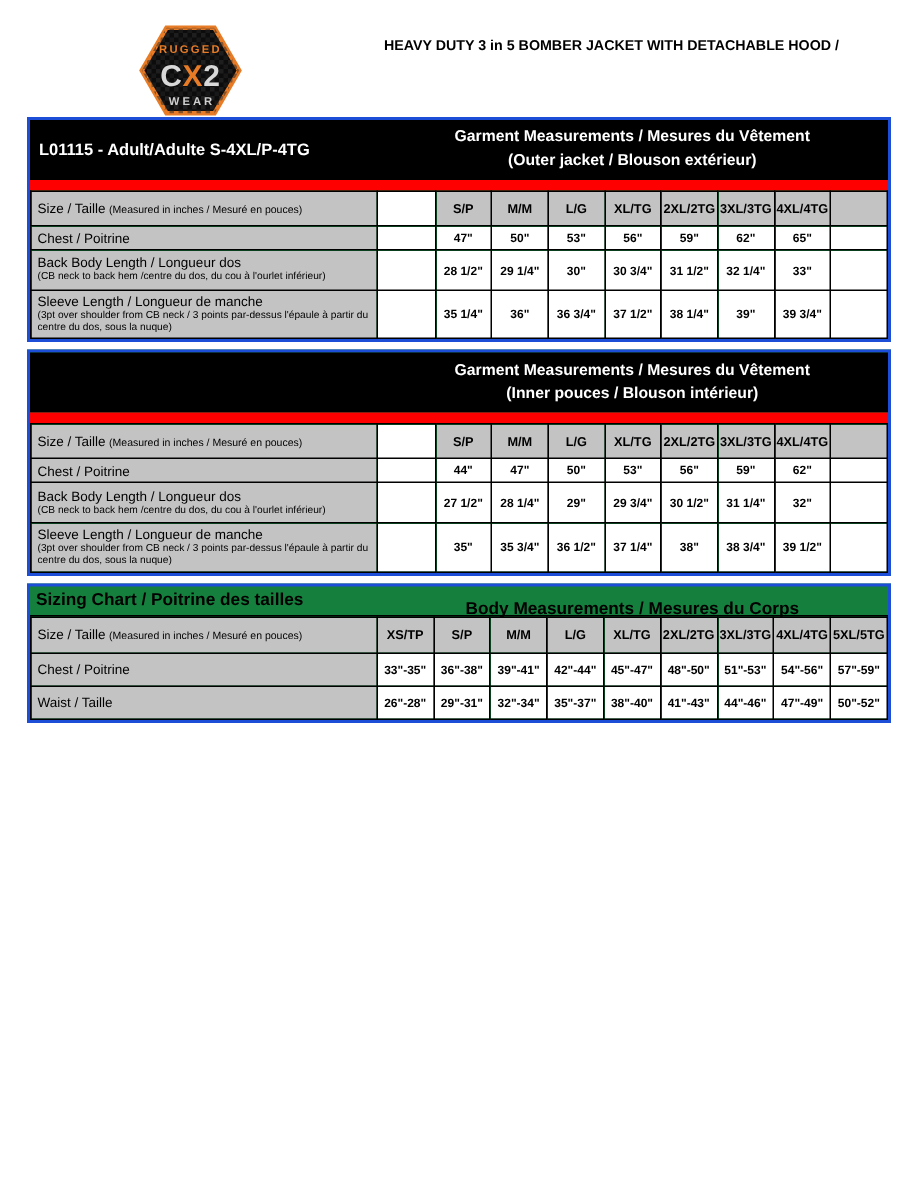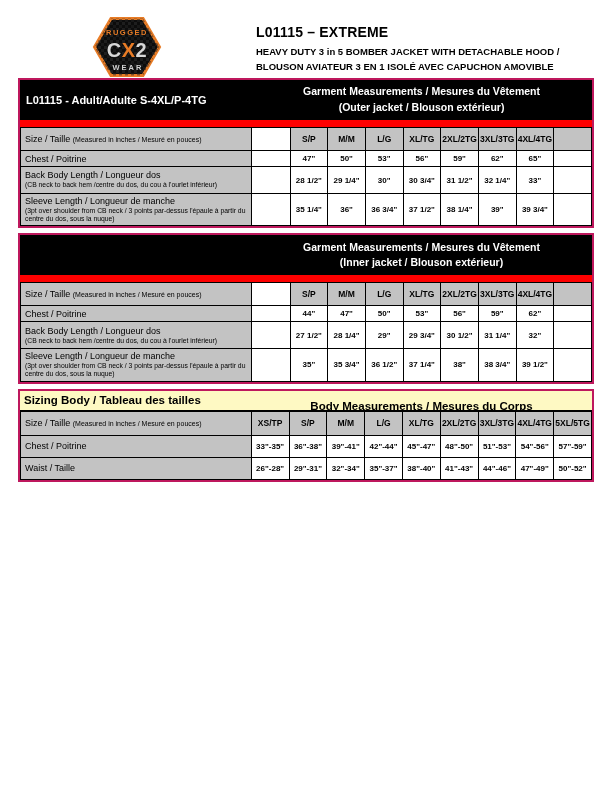--- a/index.html
+++ b/index.html
@@ -13,21 +13,21 @@
   }
   
   .hdr-area { position:relative; height:78px; }
   .logo { position:absolute; left:92px; top:16px; }
   .titleblock { position:absolute; left:256px; top:24px; width:340px; }
   .doc-title { font-size:14px; font-weight:bold; margin:0 0 5px 0; letter-spacing:.2px; }
   .doc-sub { font-size:9.5px; font-weight:bold; line-height:1.55; }
 
   
   .wrap { padding:0 18px; }
-  .gtable { border:2px solid #be185d; margin-bottom:5px; background:#fef9c3; }
+  .gtable { border:2px solid #1d4ed8; margin-bottom:5px; background:#15803d; }
   .band { background:#000; color:#fff; display:flex; align-items:center; height:40px; }
   .band-left { width:40.4%; padding-left:6px; box-sizing:border-box; font-size:11px; font-weight:bold; }
   .band-right { width:59.6%; text-align:center; font-size:10.5px; font-weight:bold; line-height:1.5; }
   .stripe { height:7px; background:#fe0000; }
 
   table.meas { width:100%; border-collapse:collapse; table-layout:fixed; }
   table.meas td {
     border:1.5px solid #000;
     background:#fff;
     font-size:8px; font-weight:bold;
@@ -74,23 +74,21 @@
           </pattern>
         </defs>
         <polygon points="19,2.5 51,2.5 67.5,31 51,59.5 19,59.5 2.5,31" fill="#0c0c0c" stroke="#e87c26" stroke-width="3"></polygon>
         <polygon points="19,2.5 51,2.5 67.5,31 51,59.5 19,59.5 2.5,31" fill="url(#chk)" opacity="0.5"></polygon>
         <text class="lg-rugged" x="35" y="19" text-anchor="middle" fill="#e87c26">RUGGED</text>
         <text class="lg-cx2" x="35" y="41" text-anchor="middle" fill="#d8d8d8"><tspan>C</tspan><tspan fill="#e87c26">X</tspan><tspan>2</tspan></text>
         <text class="lg-wear" x="36" y="54" text-anchor="middle" fill="#cfcfcf">WEAR</text>
       </svg>
     </div>
     <div class="titleblock">
-      <div class="doc-title">L01115 – EXTREME</div>
       <div class="doc-sub">HEAVY DUTY 3 in 5 BOMBER JACKET WITH DETACHABLE HOOD /</div>
-      <div class="doc-sub">BLOUSON AVIATEUR 3 EN 1 ISOLÉ AVEC CAPUCHON AMOVIBLE</div>
     </div>
   </div>
 
   <div class="wrap">
 
     <section class="gtable">
       <div class="band">
         <div class="band-left">L01115 - Adult/Adulte S-4XL/P-4TG</div>
         <div class="band-right">
           <div>Garment Measurements / Mesures du Vêtement</div>
@@ -168,21 +166,21 @@
         </tr>
       </tbody>
         </table>
     </section>
 
     <section class="gtable">
       <div class="band">
         <div class="band-left"></div>
         <div class="band-right">
           <div>Garment Measurements / Mesures du Vêtement</div>
-          <div>(Inner jacket / Blouson extérieur)</div>
+          <div>(Inner pouces / Blouson intérieur)</div>
         </div>
       </div>
       <div class="stripe"></div>
       <table class="meas">
         <colgroup>
           <col style="width:40.4%">
             <col style="width:6.8%">
           <col style="width:6.6%">
             <col style="width:6.6%">
             <col style="width:6.6%">
@@ -246,21 +244,21 @@
           <td>38 3/4"</td>
           <td>39 1/2"</td>
           <td></td>
         </tr>
       </tbody>
         </table>
     </section>
 
     <section class="gtable">
       <div class="btitle">
-        <div class="btitle-left">Sizing Body / Tableau des tailles</div>
+        <div class="btitle-left">Sizing Chart / Poitrine des tailles</div>
         <div class="btitle-right">Body Measurements / Mesures du Corps</div>
       </div>
       <table class="meas">
         <colgroup>
           <col style="width:40.4%">
           <col style="width:6.62%">
             <col style="width:6.62%">
             <col style="width:6.62%">
             <col style="width:6.62%">
             <col style="width:6.62%">

